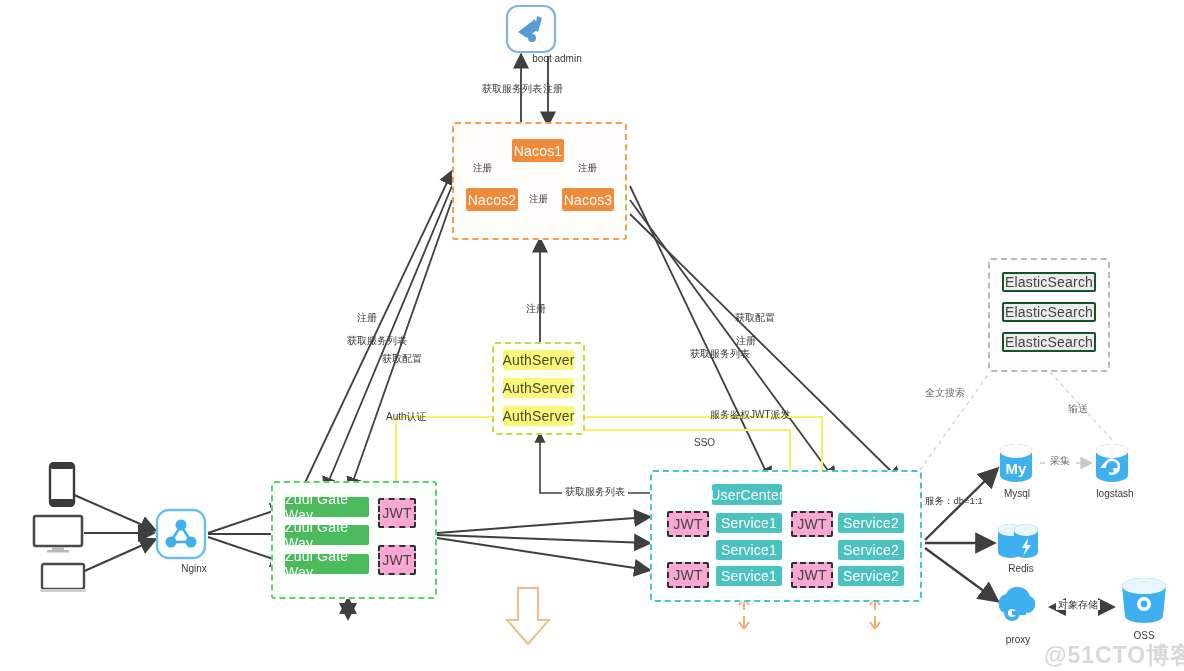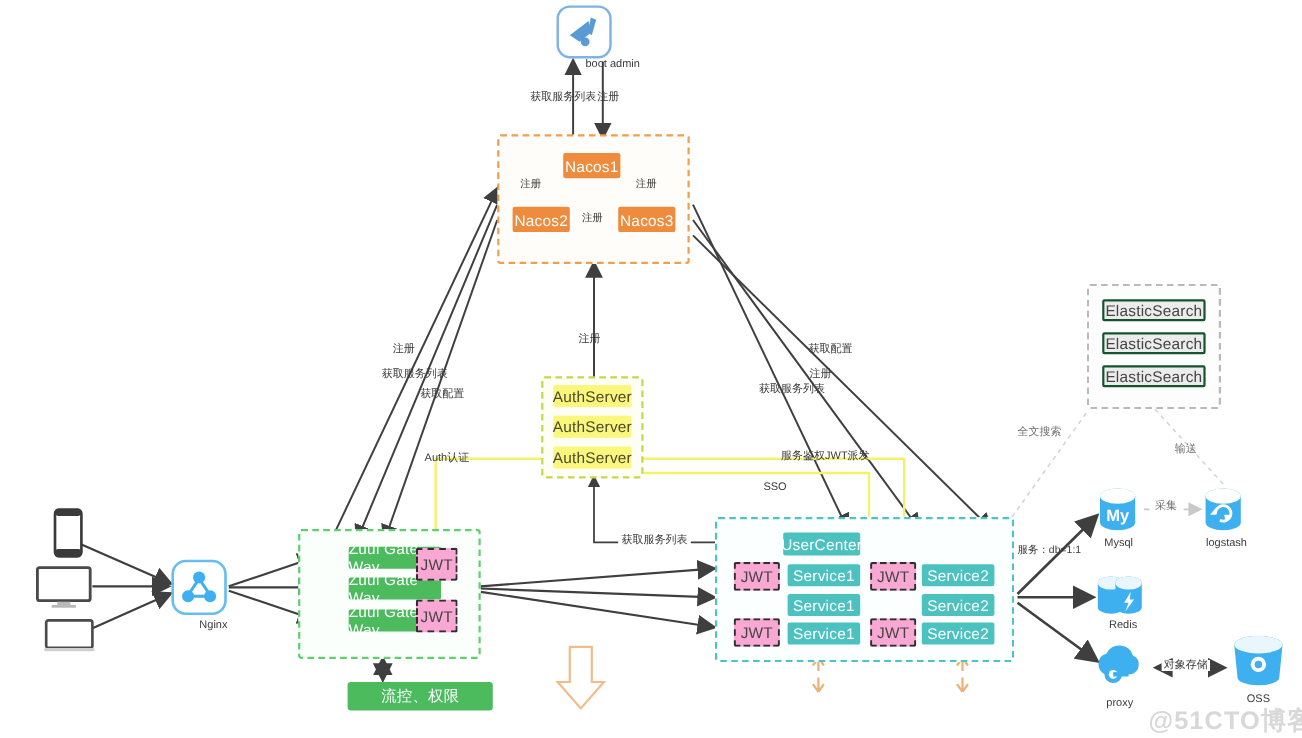--- a/index.html
+++ b/index.html
@@ -13,21 +13,21 @@
   .grp-auth{border:2px dashed #c4d84a;background:#fdfff5;}
   .grp-zuul{border:2px dashed #5fce6c;background:#fafffb;}
   .grp-svc{border:2px dashed #4bc4c6;background:#fbffff;}
   .grp-es{border:2px dashed #b9b9b9;background:#fdfdfd;}
 
   
   .bx{position:absolute;box-sizing:border-box;display:flex;align-items:center;justify-content:center;
       font-size:14px;border-radius:2px;letter-spacing:.2px;}
   .bx-orange{background:#ee8b3c;color:#ffffff;}
   .bx-yellow{background:#fbf77c;color:#4a4a2e;}
-  .bx-green{background:#4cbb5e;color:#ffffff;margin-left:32px;}
+  .bx-green{background:#4cbb5e;color:#ffffff;}
   .bx-teal{background:#4bc2bf;color:#ffffff;}
   .bx-jwt{background:#f9a8d4;color:#444;border:2px dashed #2f2f2f;}
   .bx-es{background:#ececec;color:#444;border:2px solid #14532d;}
   .bx-sentinel{background:#f3ae6a;color:#ffffff;font-size:11px;}
 
   .lbl{position:absolute;font-size:10px;color:#3a3a3a;white-space:nowrap;line-height:1;}
   .lbl-sm{font-size:9.5px;}
   .cap{position:absolute;font-size:10px;color:#3a3a3a;white-space:nowrap;text-align:center;}
   .lbl-lt{color:#6f6f6f;}
 
@@ -228,21 +228,20 @@
   </div>
   <div class="cap" style="left:163px;top:563px;width:62px;">Nginx</div>
 
   <div class="grp grp-zuul" style="left:271px;top:481px;width:166px;height:118px;"></div>
   <div class="bx bx-green" style="left:285px;top:497px;width:84px;height:20px;">Zuul Gate Way</div>
   <div class="bx bx-green" style="left:285px;top:525px;width:84px;height:20px;">Zuul Gate Way</div>
   <div class="bx bx-green" style="left:285px;top:554px;width:84px;height:20px;">Zuul Gate Way</div>
   <div class="bx bx-jwt" style="left:378px;top:498px;width:38px;height:30px;">JWT</div>
   <div class="bx bx-jwt" style="left:378px;top:545px;width:38px;height:30px;">JWT</div>
 
-  <div class="bx bx-green" style="left:284px;top:620px;width:132px;height:26px;border-radius:3px;">流控、权限</div>
 
   <div class="grp grp-svc" style="left:650px;top:470px;width:272px;height:132px;"></div>
   <div class="bx bx-teal" style="left:712px;top:484px;width:70px;height:21px;">UserCenter</div>
 
   <div class="bx bx-jwt" style="left:667px;top:511px;width:42px;height:26px;">JWT</div>
   <div class="bx bx-jwt" style="left:667px;top:562px;width:42px;height:26px;">JWT</div>
 
   <div class="bx bx-teal" style="left:716px;top:513px;width:66px;height:20px;">Service1</div>
   <div class="bx bx-teal" style="left:716px;top:540px;width:66px;height:20px;">Service1</div>
   <div class="bx bx-teal" style="left:716px;top:566px;width:66px;height:20px;">Service1</div>

